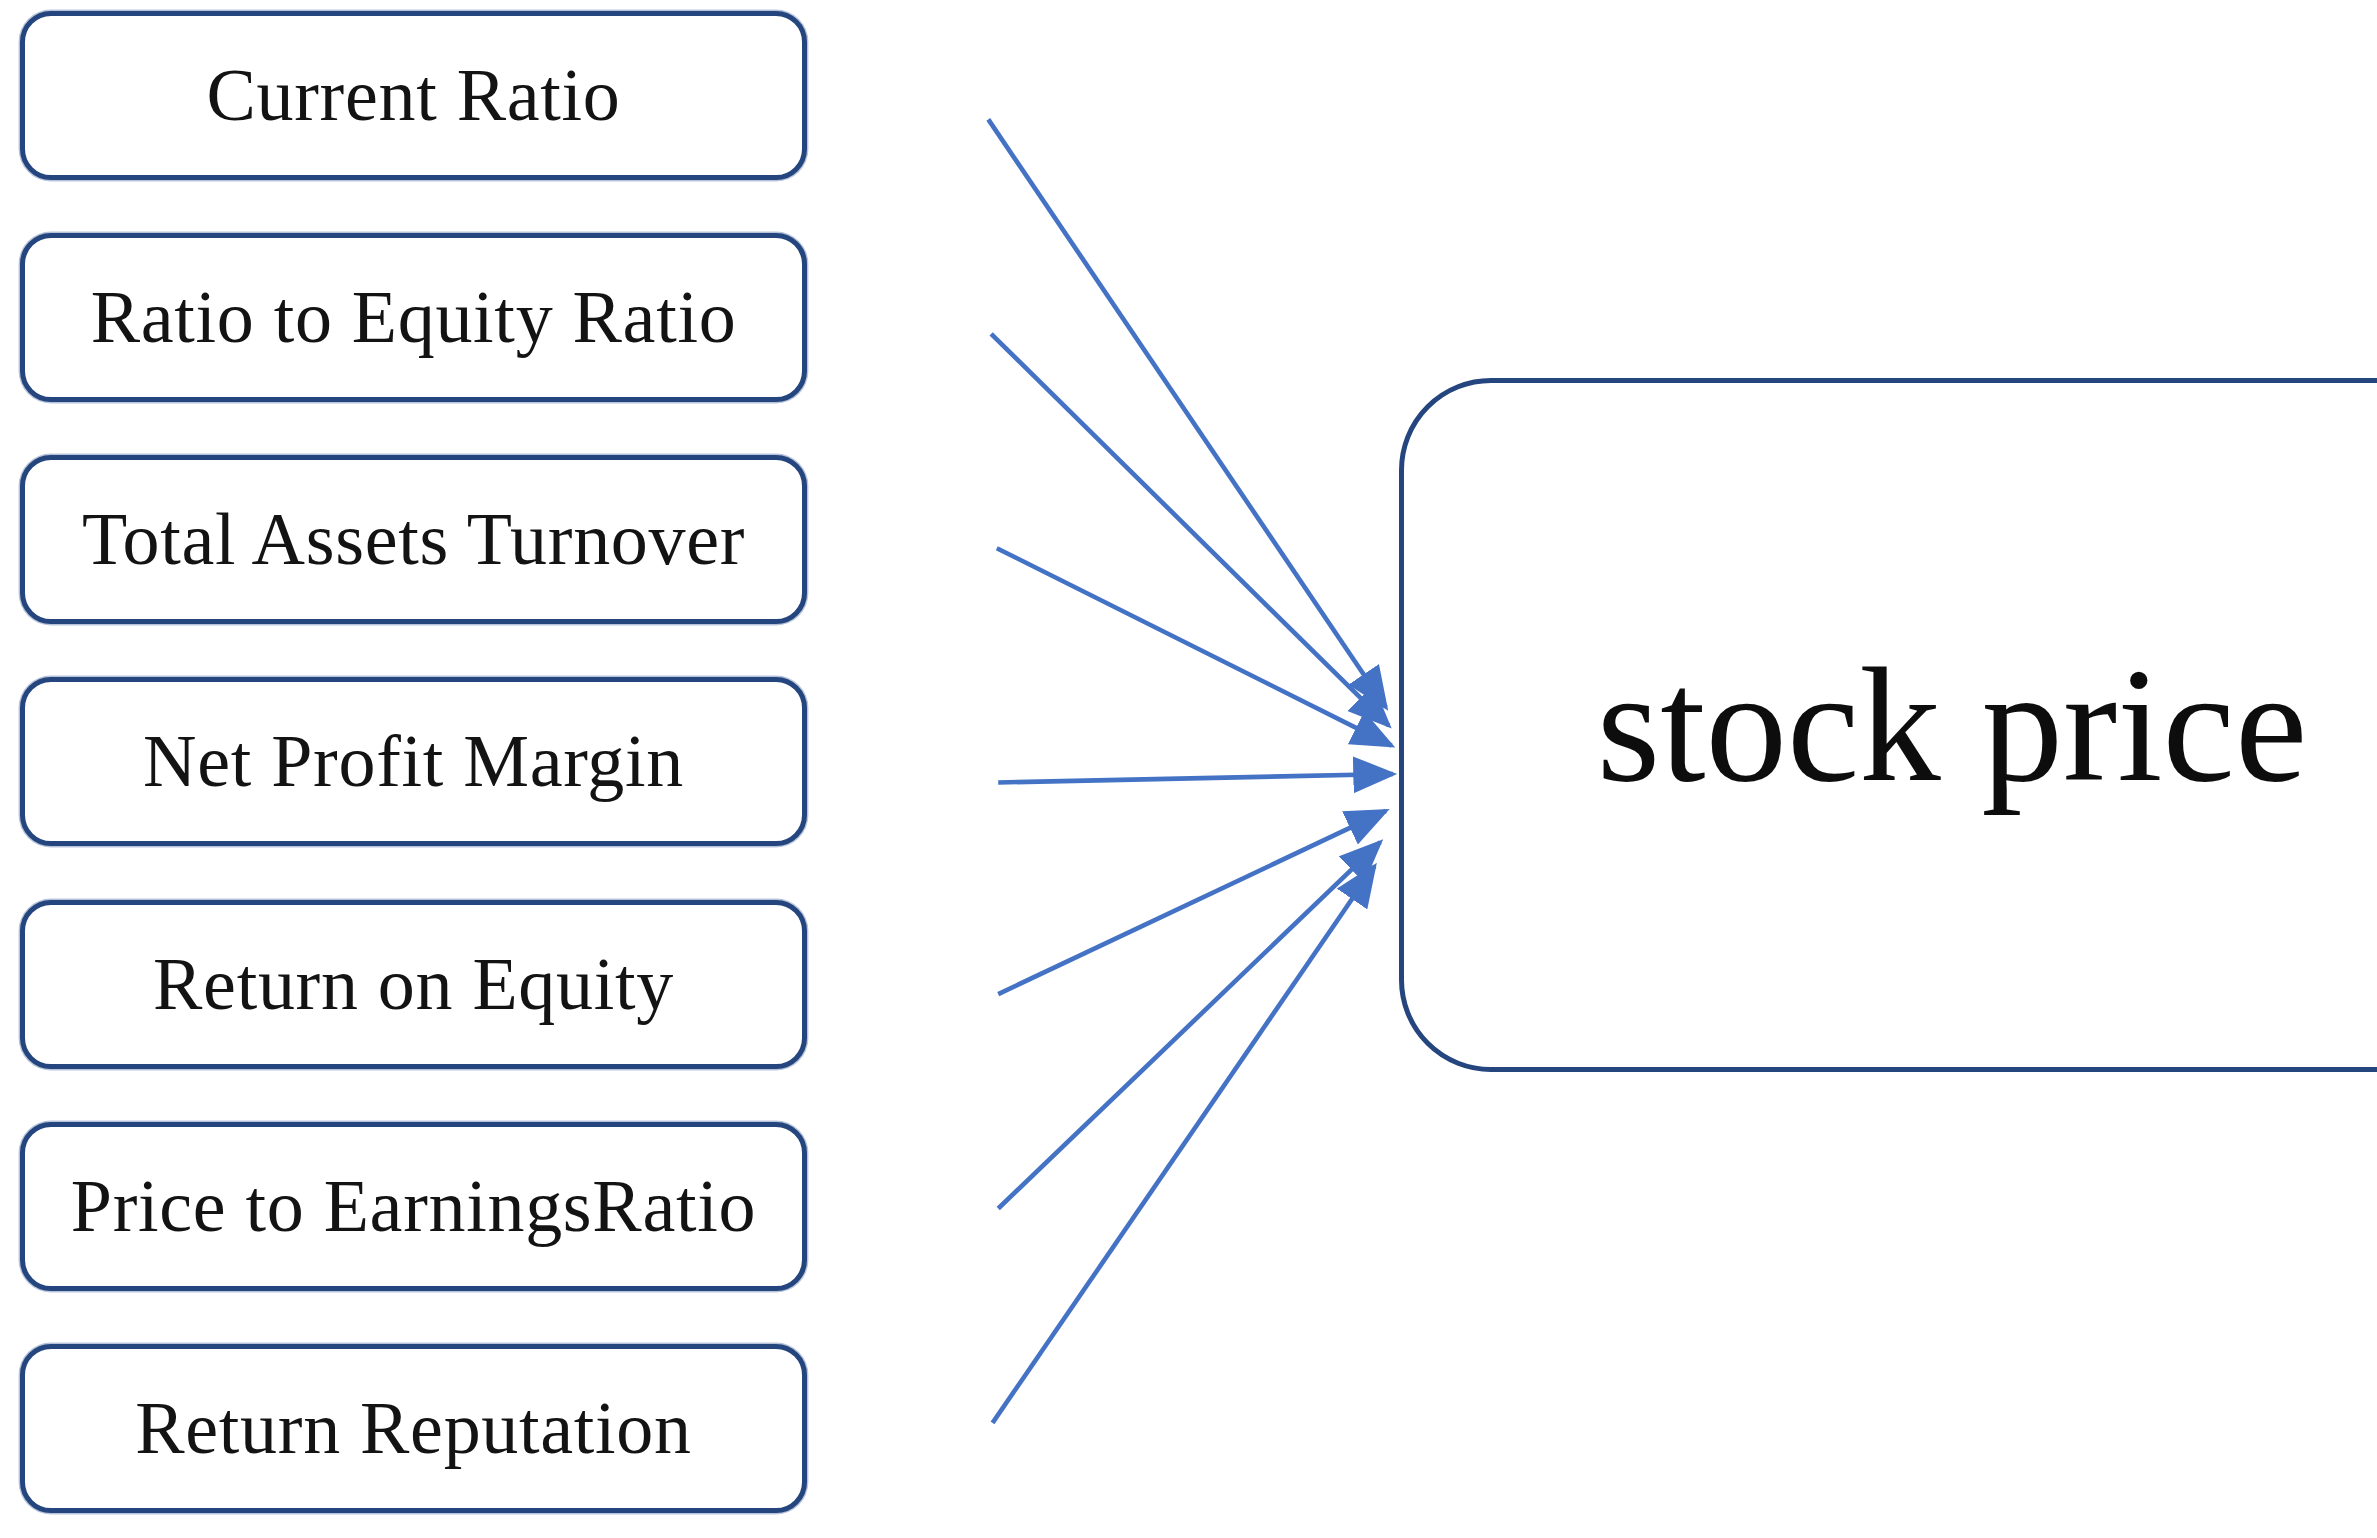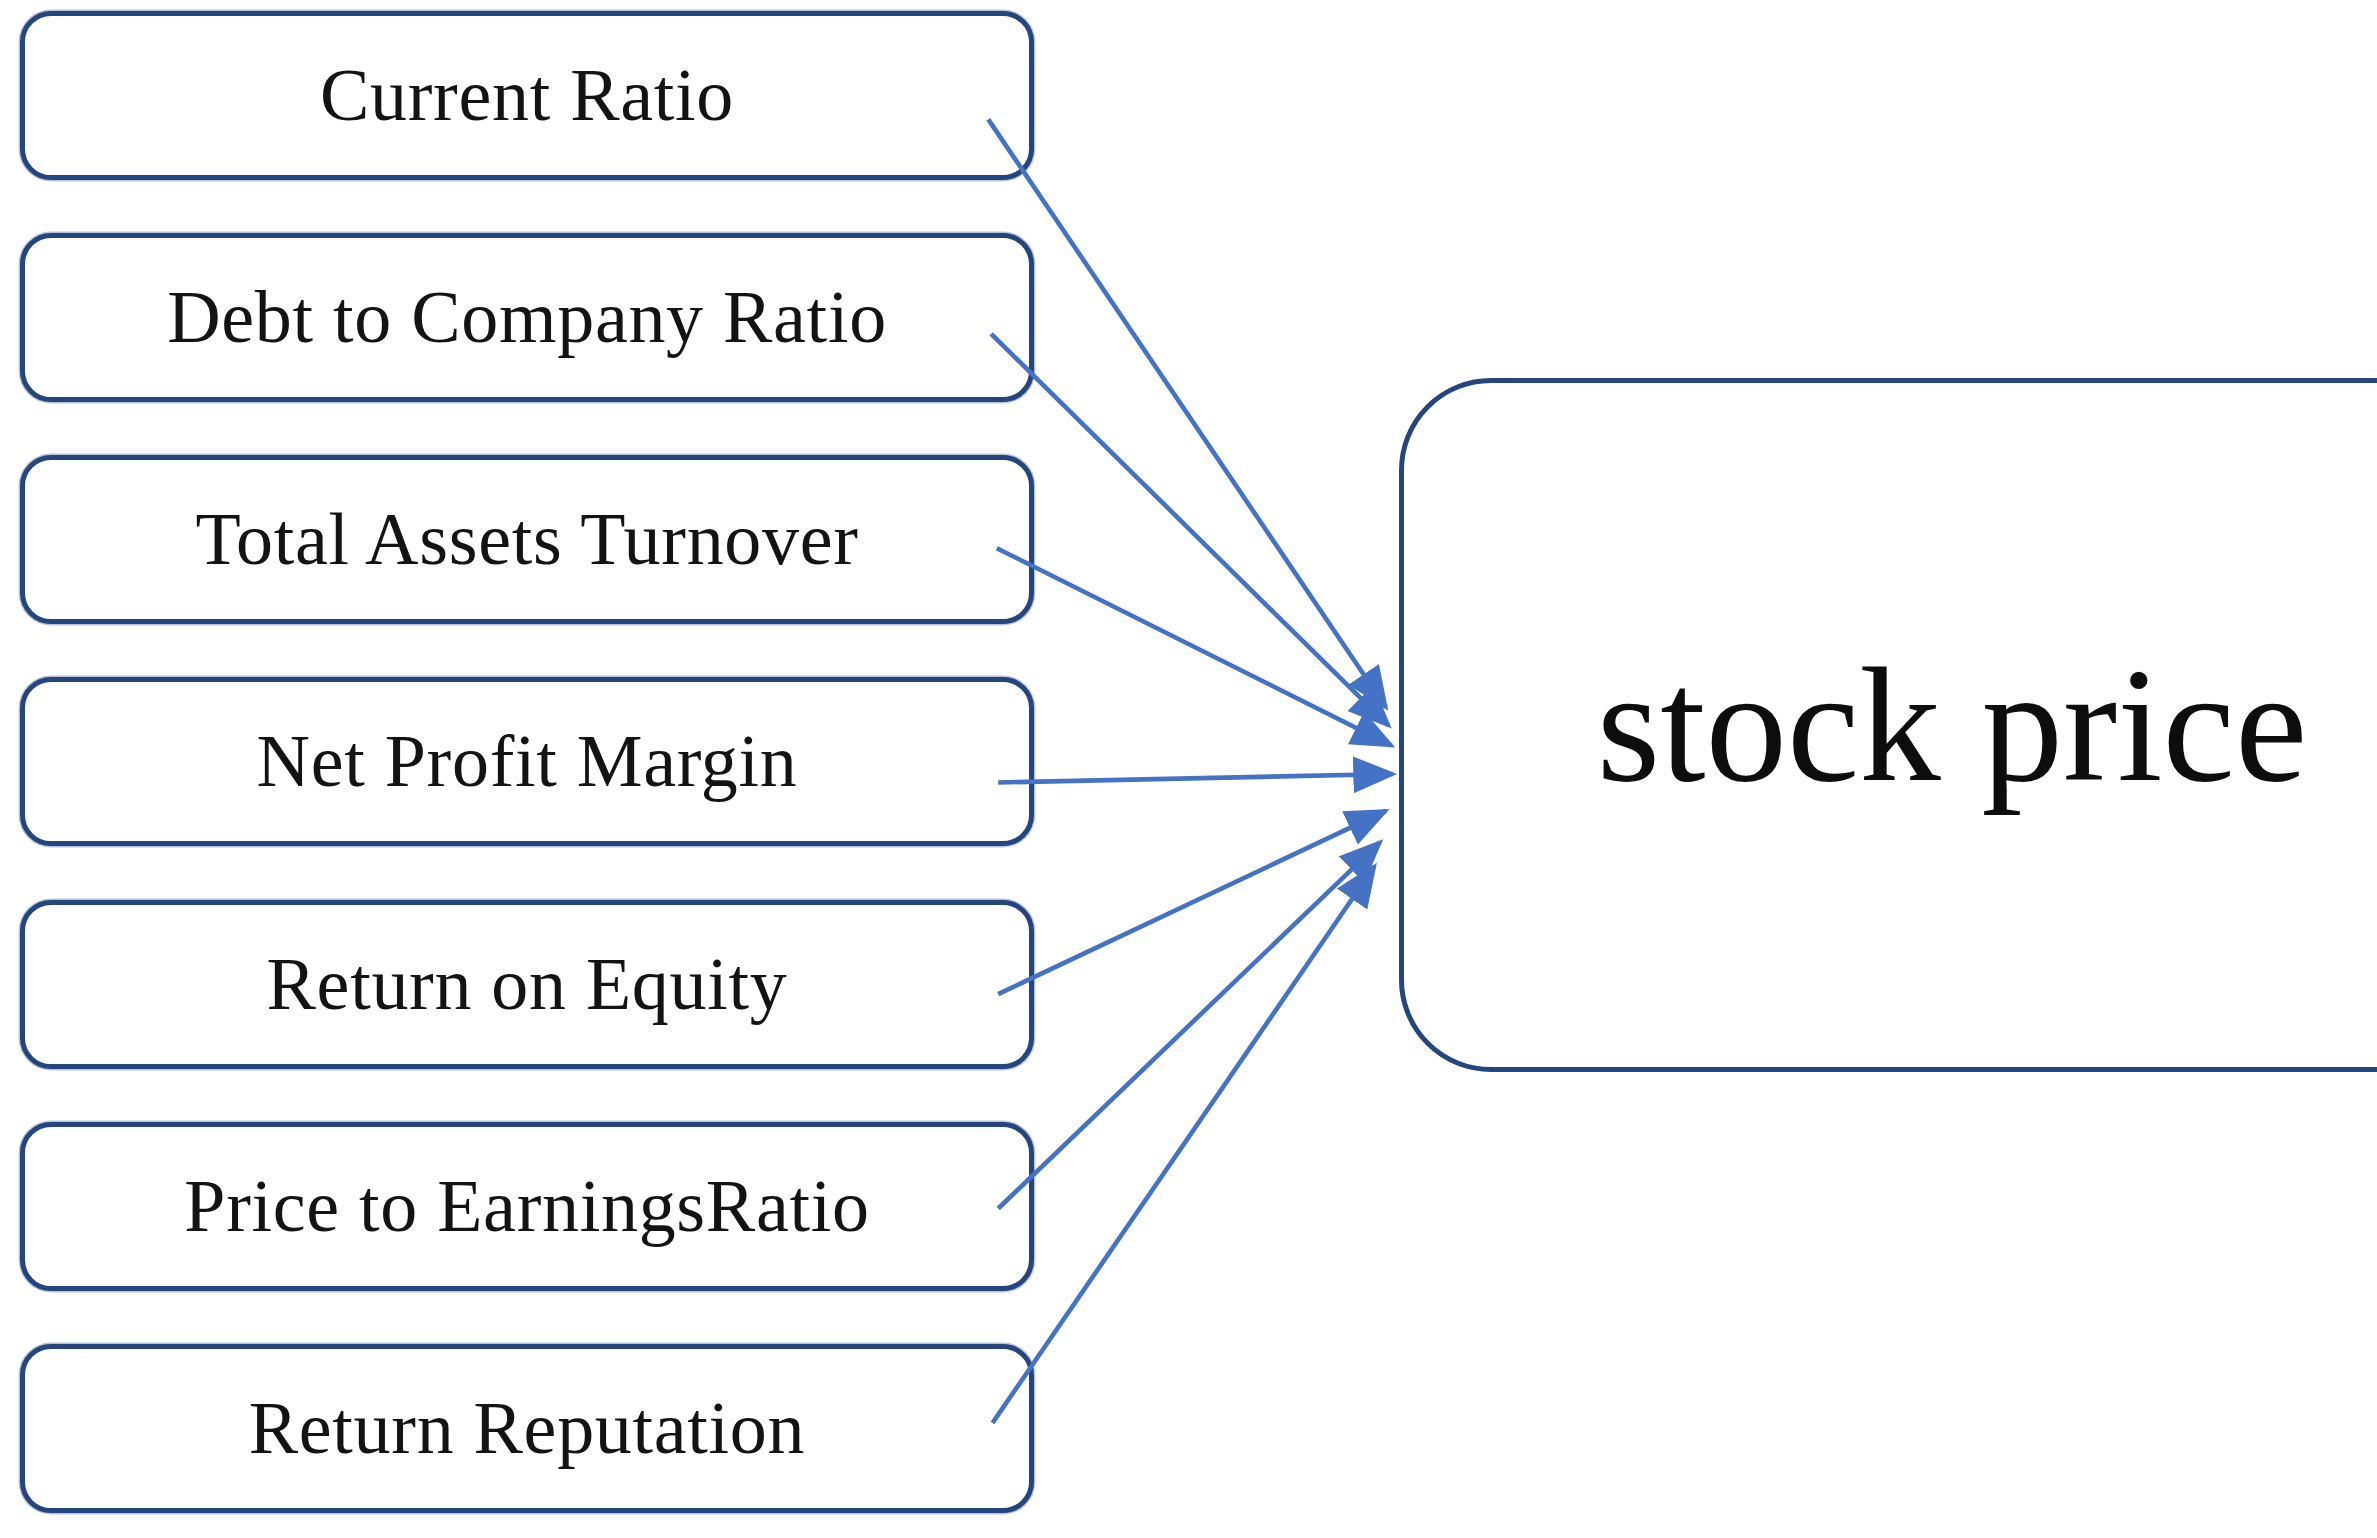--- a/index.html
+++ b/index.html
@@ -6,21 +6,21 @@
   .canvas{
     position:relative;
     width:2377px;height:1538px;
     background:#ffffff;
     font-family:"Liberation Serif", serif;
     overflow:hidden;
   }
   .factor-box{
     position:absolute;
     left:20px;
-    width:1014px;height:169px;
+    width:787px;height:169px;
     box-sizing:border-box;
     background:#ffffff;
     border:5px solid #24457E;
     border-radius:31px;
     display:flex;align-items:center;justify-content:center;
     box-shadow:0 0 0 1.4px rgba(47,84,150,0.35);
     z-index:2;
   }
   .factor-label{
     font-size:74px;
@@ -58,21 +58,21 @@
 </style>
 </head>
 <body>
 
 <div class="canvas">
 
   <div class="factor-box" style="top:10.7px">
     <span class="factor-label">Current Ratio</span>
   </div>
   <div class="factor-box" style="top:233px">
-    <span class="factor-label">Debt to Company Ratio</span>
+    <span class="factor-label">Ratio to Equity Ratio</span>
   </div>
   <div class="factor-box" style="top:677px">
     <span class="factor-label">Net Profit Margin</span>
   </div>
   <div class="factor-box" style="top:455px">
     <span class="factor-label">Total Assets Turnover</span>
   </div>
   <div class="factor-box" style="top:900px">
     <span class="factor-label">Return on Equity</span>
   </div>

